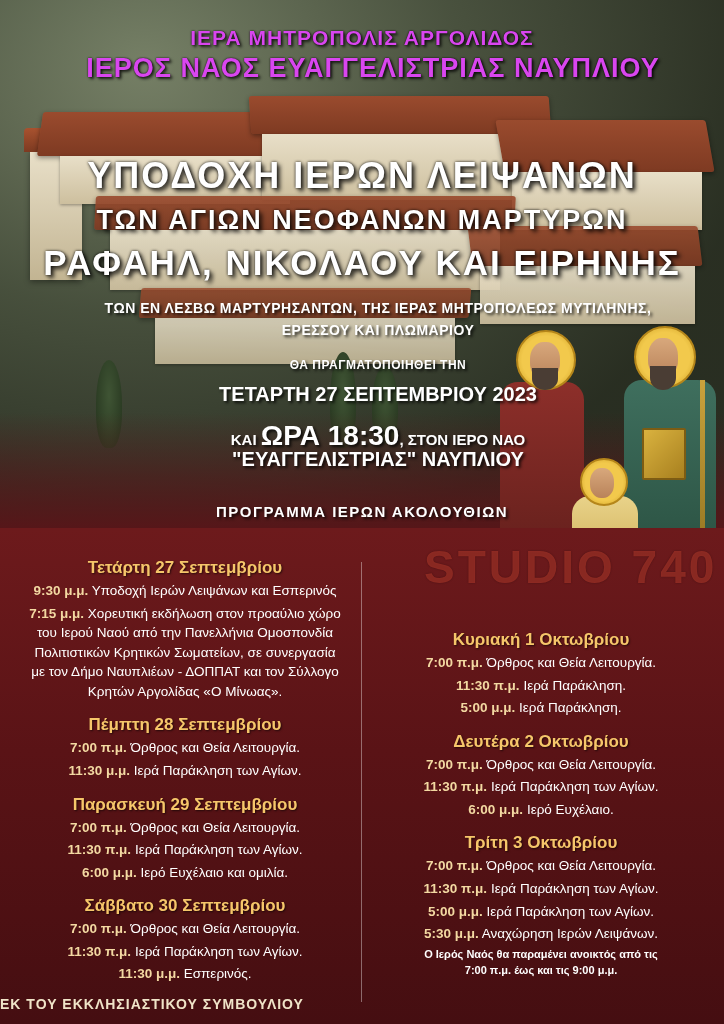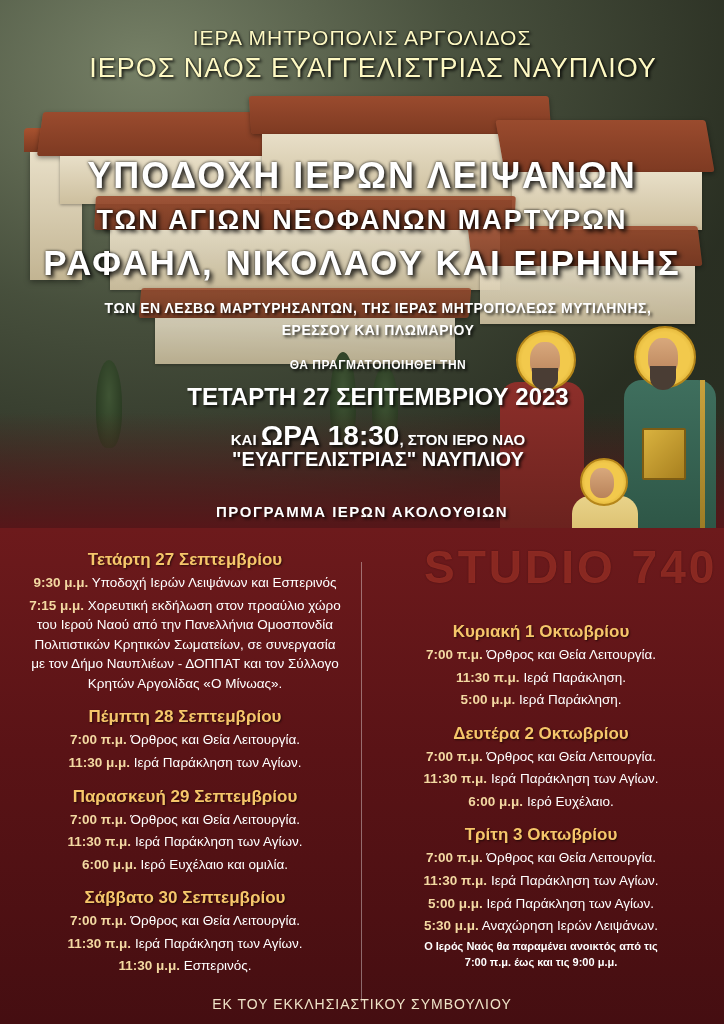--- a/index.html
+++ b/index.html
@@ -83,22 +83,22 @@
   }
   .c1 { left: 330px; top: 352px; height: 96px; }
   .c2 { left: 372px; top: 366px; height: 78px; }
   .c3 { left: 96px;  top: 360px; height: 88px; }
 
   
   .hdr {
     position: absolute;
     left: 0; right: 0;
     text-align: center;
-    color: #fef9c3;
-    font-weight: normal;
+    color: #d946ef;
+    font-weight: bold;
     letter-spacing: 1px;
     text-shadow: 2px 2px 3px rgba(0,0,0,0.75), 0 0 2px rgba(0,0,0,0.9);
   }
   .hdr1 { top: 26px; font-size: 21px; }
   .hdr2 { top: 53px; font-size: 27px; margin-left: 22px; }
 
   .mainttl {
     position: absolute;
     left: 0; right: 0;
     text-align: center;
@@ -116,21 +116,21 @@
     left: 0; right: 0;
     text-align: center;
     color: #ffffff;
     font-weight: bold;
     text-shadow: 2px 2px 3px rgba(0,0,0,0.8);
     padding-left: 32px;
   }
   .s1 { top: 300px; font-size: 14px; letter-spacing: .5px;}
   .s2 { top: 322px; font-size: 14px; letter-spacing: .5px;}
   .s3 { top: 358px; font-size: 12px; letter-spacing: .5px;}
-  .s4 { top: 383px; font-size: 24px; }
+  .s4 { top: 383px; font-size: 20px; }
   .s5 { top: 420px; font-size: 15px; }
   .s6 { top: 448px; font-size: 20px; }
   .s5 .big { font-size: 28px; font-weight: bold; }
   .s3, .s5 { font-weight: bold; }
 
   .progttl {
     position: absolute;
     left: 0; right: 0;
     top: 503px;
     text-align: center;
@@ -223,21 +223,21 @@
   .col-right { left: 380px; top: 618px; width: 322px; }
 
   .day {
     margin-top: 14px;
     text-align: center;
     font-size: 17px;
     font-weight: bold;
     color: #f6c66a;
     text-shadow: 1px 1px 2px rgba(0,0,0,0.6);
   }
-  .col-left .day:first-child, .col-right .day:first-child { margin-top: 4px; }
+  .col-left .day:first-child, .col-right .day:first-child { margin-top: 12px; }
   .ev {
     text-align: center;
     font-size: 13.5px;
     line-height: 1.45;
     margin-top: 3px;
     color: #ffffff;
   }
   .ev .t {
     font-weight: bold;
     color: #f3d9a2;
@@ -246,23 +246,23 @@
     text-align: center;
     font-size: 11px;
     line-height: 1.5;
     margin-top: 2px;
     font-weight: bold;
     color: #ffffff;
   }
   .footer {
     position: absolute;
     left: 0; right: 0; bottom: 12px;
-    text-align: center;
+    text-align: left;
     font-size: 14px;
-    font-weight: normal;
+    font-weight: bold;
     letter-spacing: 1px;
     color: #f0e4c8;
   }
 </style>
 </head>
 <body>
 
 <div class="poster">
 
   <div class="photo">

